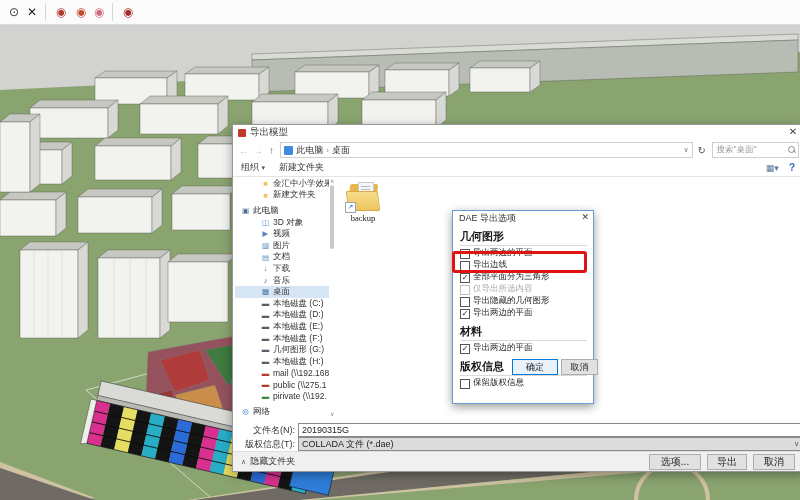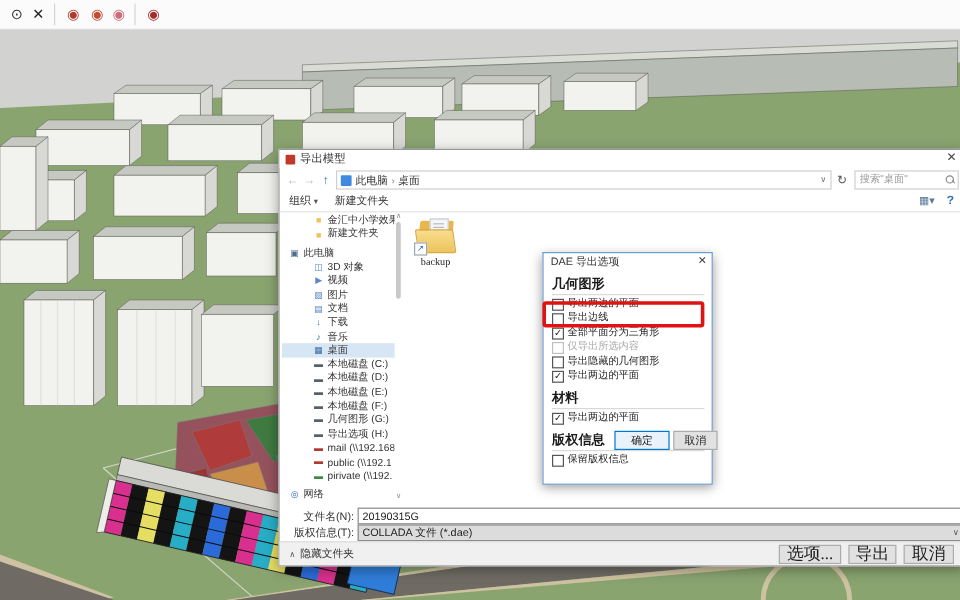--- a/index.html
+++ b/index.html
@@ -75,22 +75,22 @@
   .fname-input{flex:1;height:12px;border:1px solid #8a8a8a;font-size:9px;padding:0 3px;
         font-family:inherit;background:#fff;color:#222;margin-right:0;}
   .ftype{flex:1;height:12px;border:1px solid #8a8a8a;background:#dcdcdc;font-size:9px;
         display:flex;align-items:center;padding:0 3px;position:relative;color:#222;}
   .ftype .dd{position:absolute;right:3px;font-size:7px;color:#555;}
   .bottombar{position:absolute;left:0;right:0;bottom:0;height:19px;background:#f0f0f0;
         border-top:1px solid #ddd;display:flex;align-items:center;padding:0 8px;font-size:9px;}
   .hidefold{display:flex;gap:4px;align-items:center;color:#333;}
   .chev{font-size:7px;color:#555;}
   .bb-btns{margin-left:auto;display:flex;gap:6px;}
-  .wbtn{height:14px;border:1px solid #adadad;background:#e1e1e1;font-size:14px;display:flex;
-        align-items:center;justify-content:center;color:#222;font-family:Liberation Serif, serif;}
+  .wbtn{height:14px;border:1px solid #adadad;background:#e1e1e1;font-size:10px;display:flex;
+        align-items:center;justify-content:center;color:#222;}
   .wbtn.opt{width:50px;} .wbtn.exp{width:38px;} .wbtn.can{width:40px;}
   
   .daedlg{position:absolute;left:452px;top:210px;width:140px;height:192px;background:#fff;
         border:1px solid #6b9bd2;box-shadow:0 3px 9px rgba(0,0,0,.4);z-index:20;font-size:8.5px;}
   .daedlg .titlebar{position:absolute;top:0;left:0;right:0;height:14px;display:flex;align-items:center;
         padding-left:6px;font-size:9px;color:#333;}
   .daedlg .close{position:absolute;right:4px;top:1px;font-size:9px;color:#444;}
   .dae-body{position:absolute;top:16px;left:7px;right:6px;bottom:24px;}
   .sec-h{font-size:11px;color:#1a1a1a;font-weight:bold;margin-top:2px;}
   .sec-line{height:1px;background:#d9d9d9;margin:1px 0 1px 0;}
@@ -388,31 +388,31 @@
           <span class="si-label">本地磁盘 (F:)</span>
         </div>
 
         <div class="side-item ind">
           <span class="si-icon" style="color: rgb(86, 96, 106);">▬</span>
           <span class="si-label">几何图形 (G:)</span>
         </div>
 
         <div class="side-item ind">
           <span class="si-icon" style="color: rgb(86, 96, 106);">▬</span>
-          <span class="si-label">导出选项 (H:)</span>
+          <span class="si-label">本地磁盘 (H:)</span>
         </div>
 
         <div class="side-item ind">
           <span class="si-icon" style="color: rgb(176, 58, 48);">▬</span>
           <span class="si-label">mail (\\192.168</span>
         </div>
 
         <div class="side-item ind">
           <span class="si-icon" style="color: rgb(176, 58, 48);">▬</span>
-          <span class="si-label">public (\\192.1</span>
+          <span class="si-label">public (\\275.1</span>
         </div>
 
         <div class="side-item ind">
           <span class="si-icon" style="color: rgb(61, 139, 64);">▬</span>
           <span class="si-label">pirivate (\\192.</span>
         </div>
 
         <div class="side-item gap">
           <span class="si-icon" style="color: rgb(47, 111, 181);">◎</span>
           <span class="si-label">网络</span>

